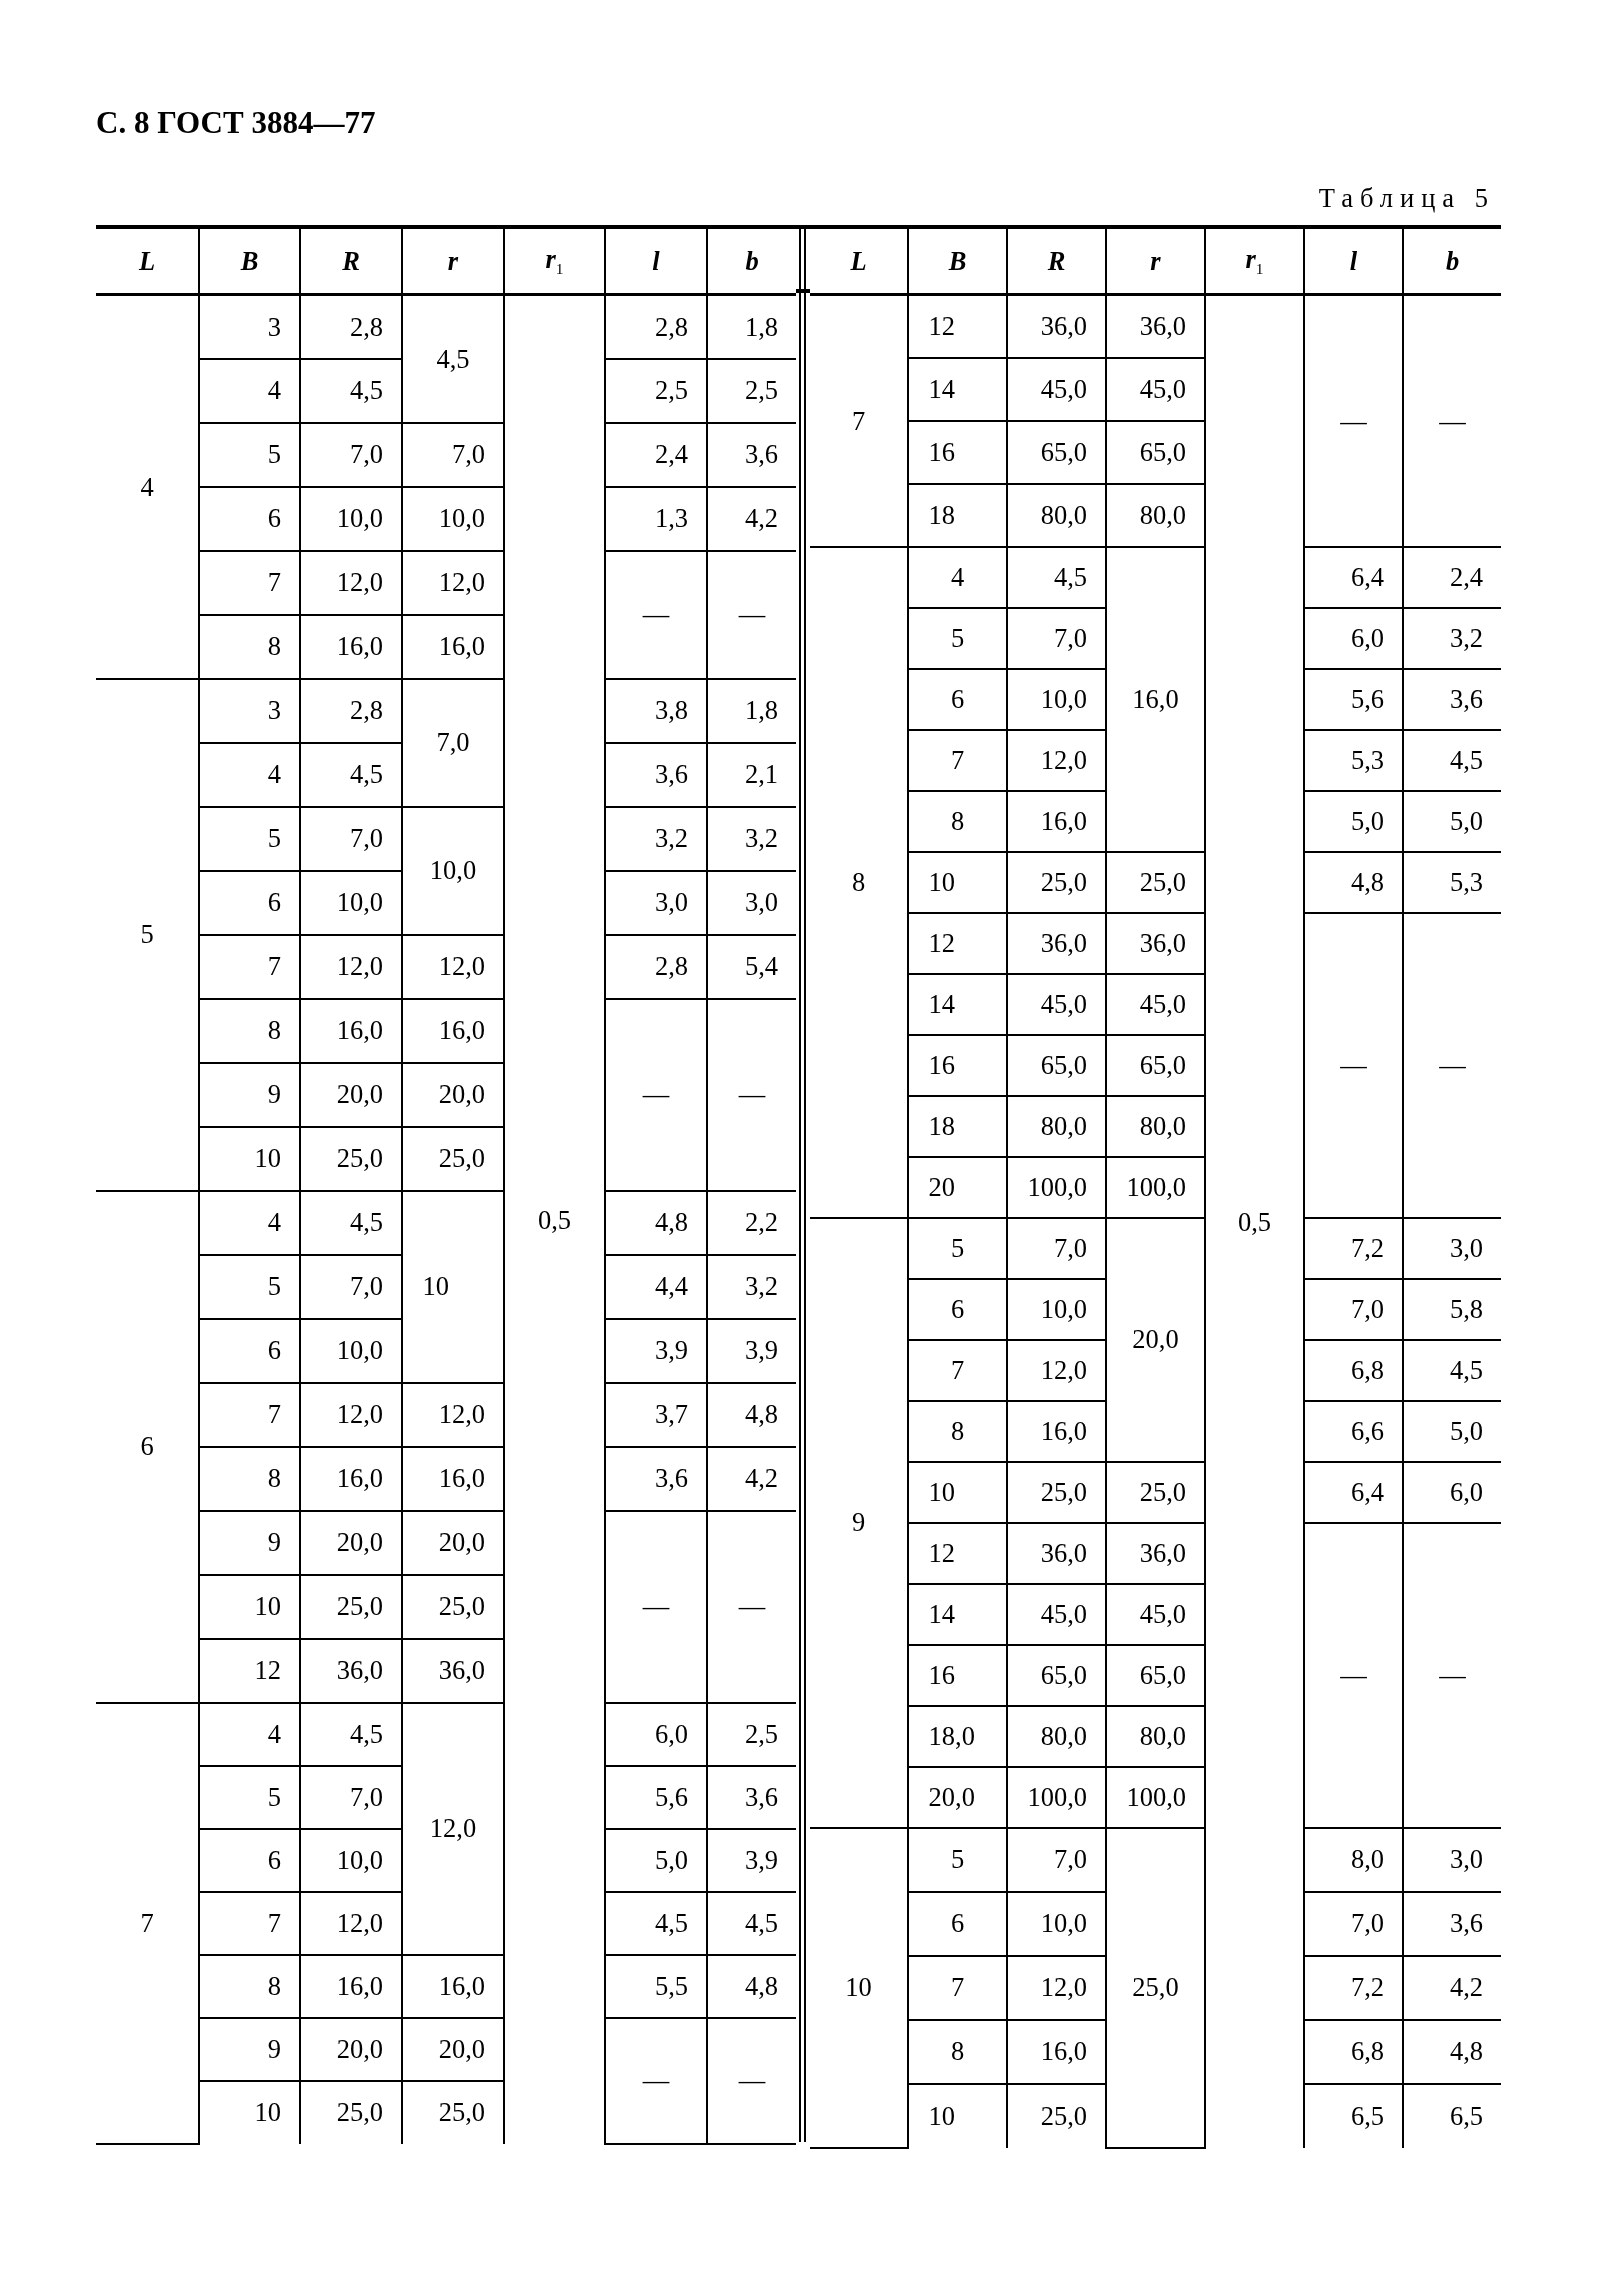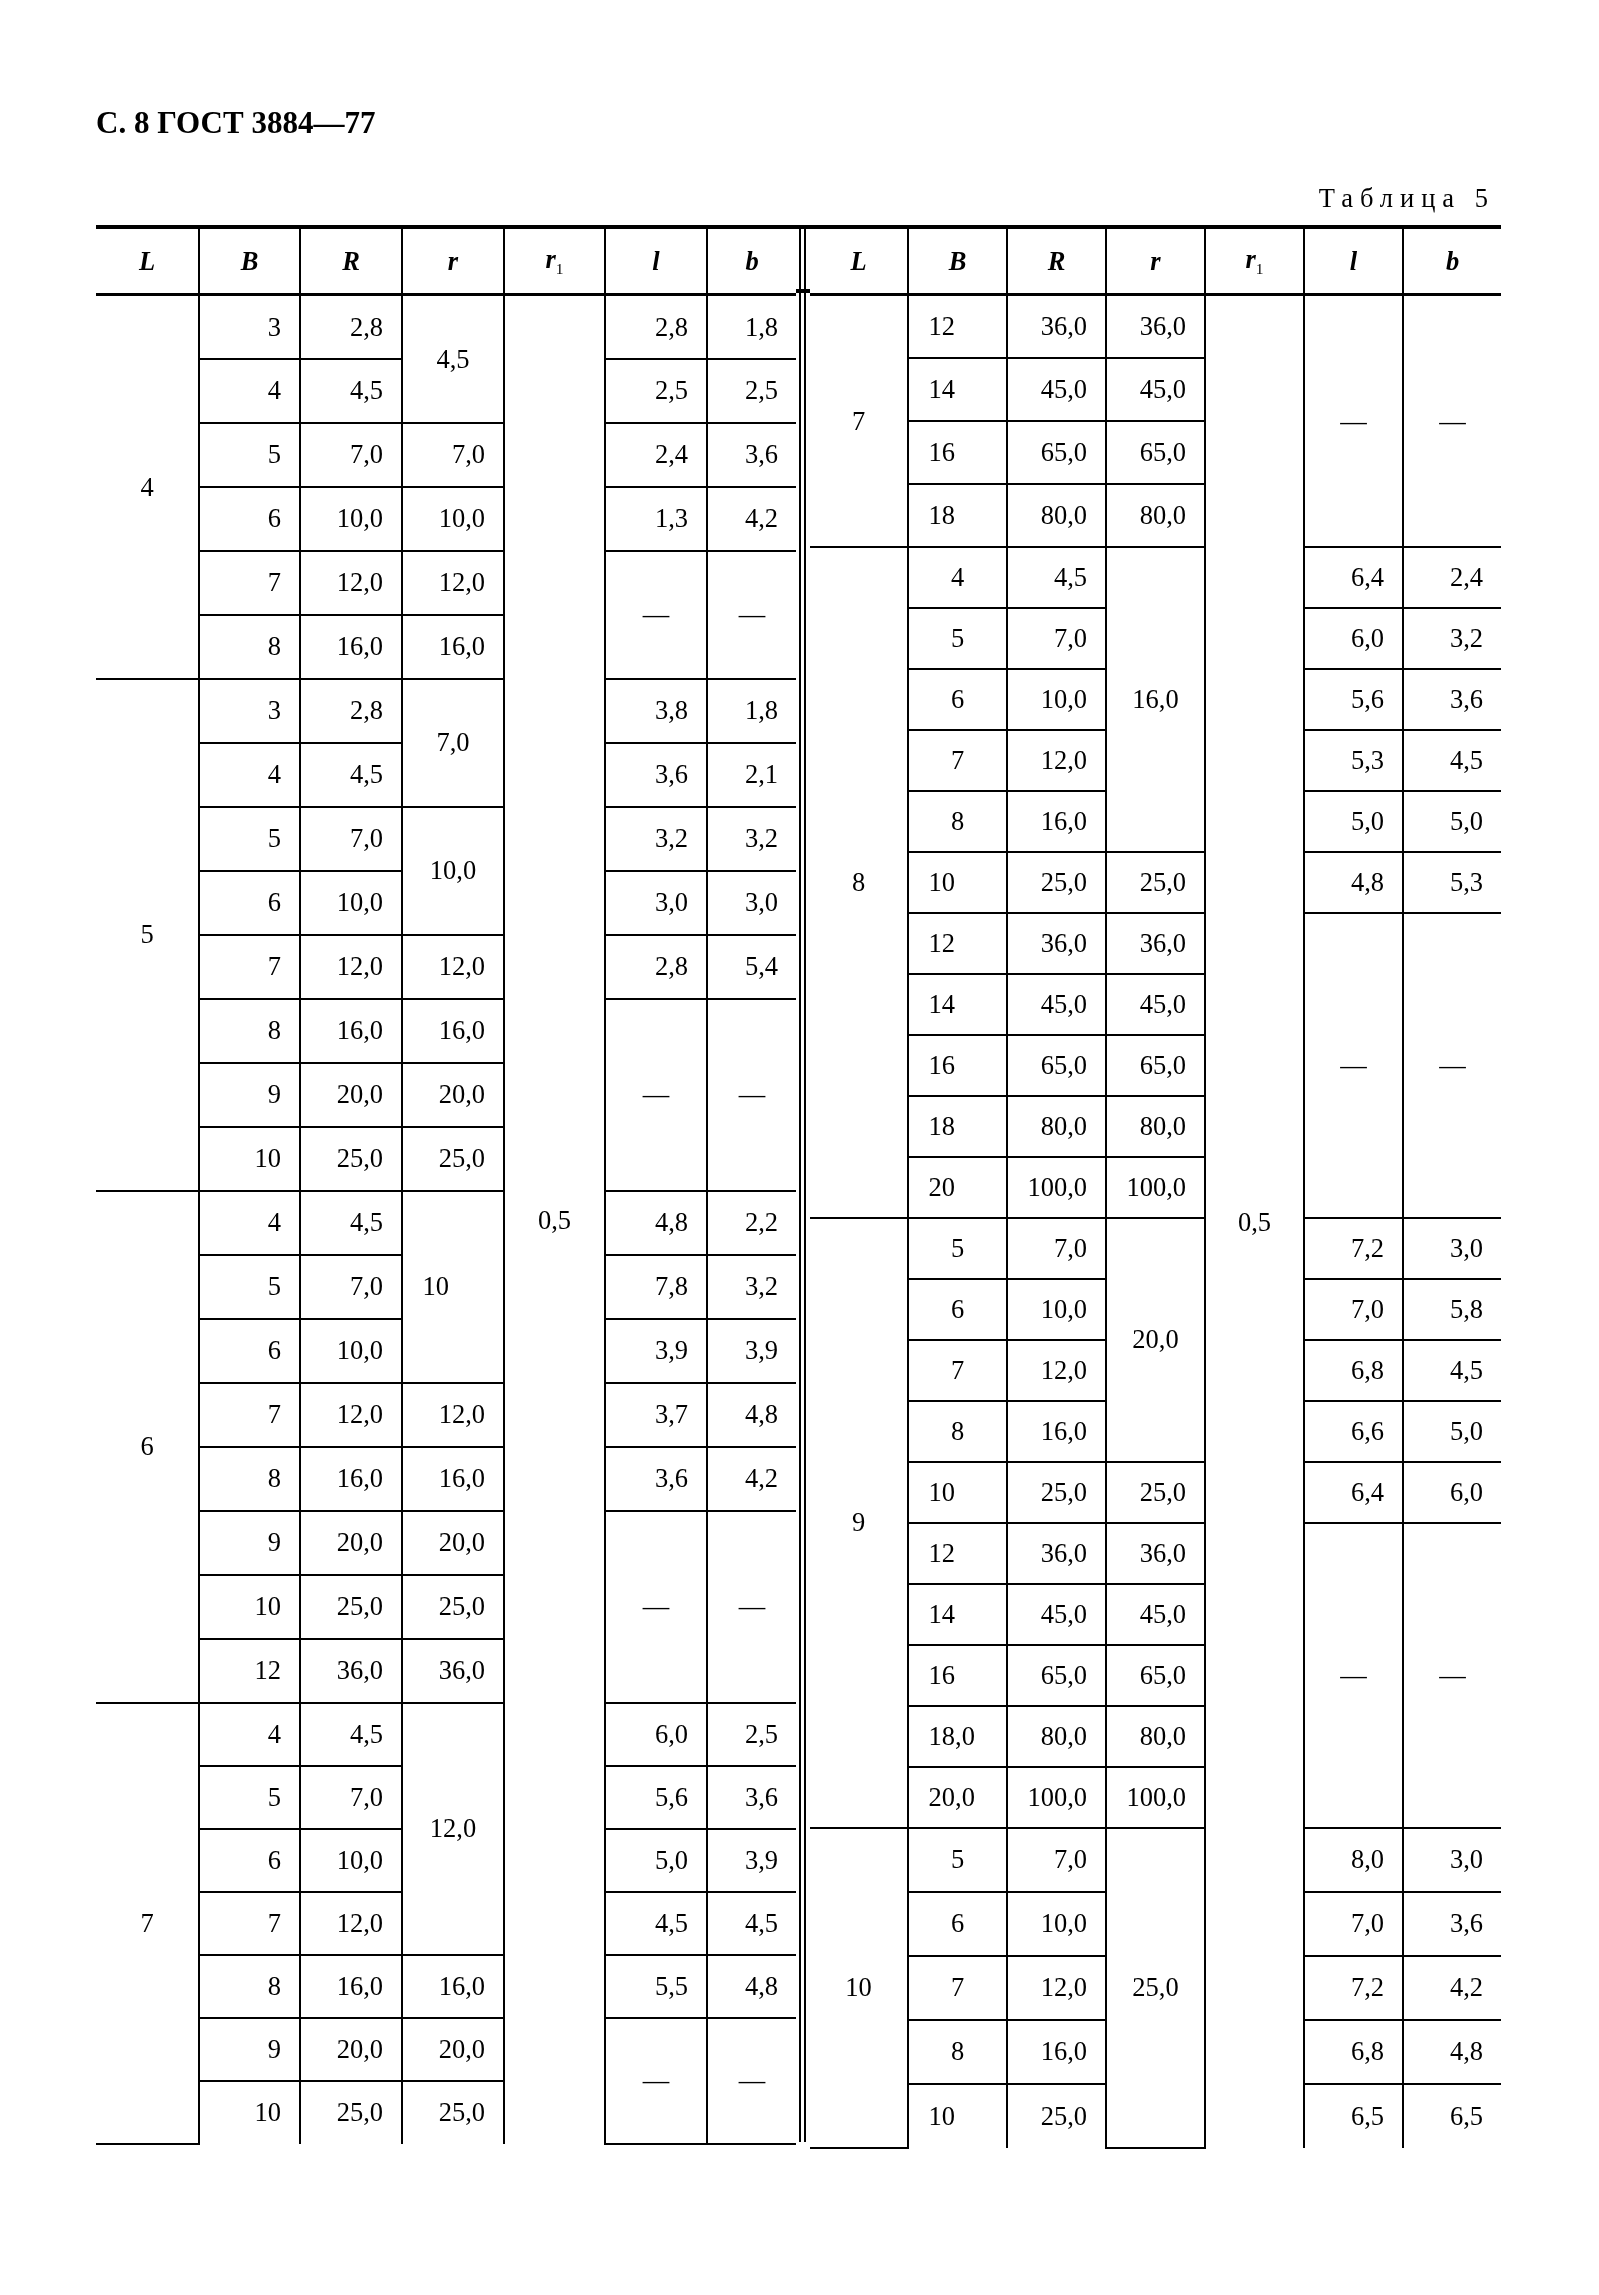--- a/index.html
+++ b/index.html
@@ -170,21 +170,21 @@
         <td class="ctr" rowspan="8">6</td>
         <td class="num">4</td>
         <td class="num">4,5</td>
         <td class="lft" rowspan="3">10</td>
         <td class="num" rowspan="1">4,8</td>
         <td class="num" rowspan="1">2,2</td>
       </tr>
       <tr style="height: 64px;">
         <td class="num">5</td>
         <td class="num">7,0</td>
-        <td class="num" rowspan="1">7,8</td>
+        <td class="num" rowspan="1">4,4</td>
         <td class="num" rowspan="1">3,2</td>
       </tr>
       <tr style="height: 64px;">
         <td class="num">6</td>
         <td class="num">10,0</td>
         <td class="num" rowspan="1">3,9</td>
         <td class="num" rowspan="1">3,9</td>
       </tr>
       <tr style="height: 64px;">
         <td class="num">7</td>

